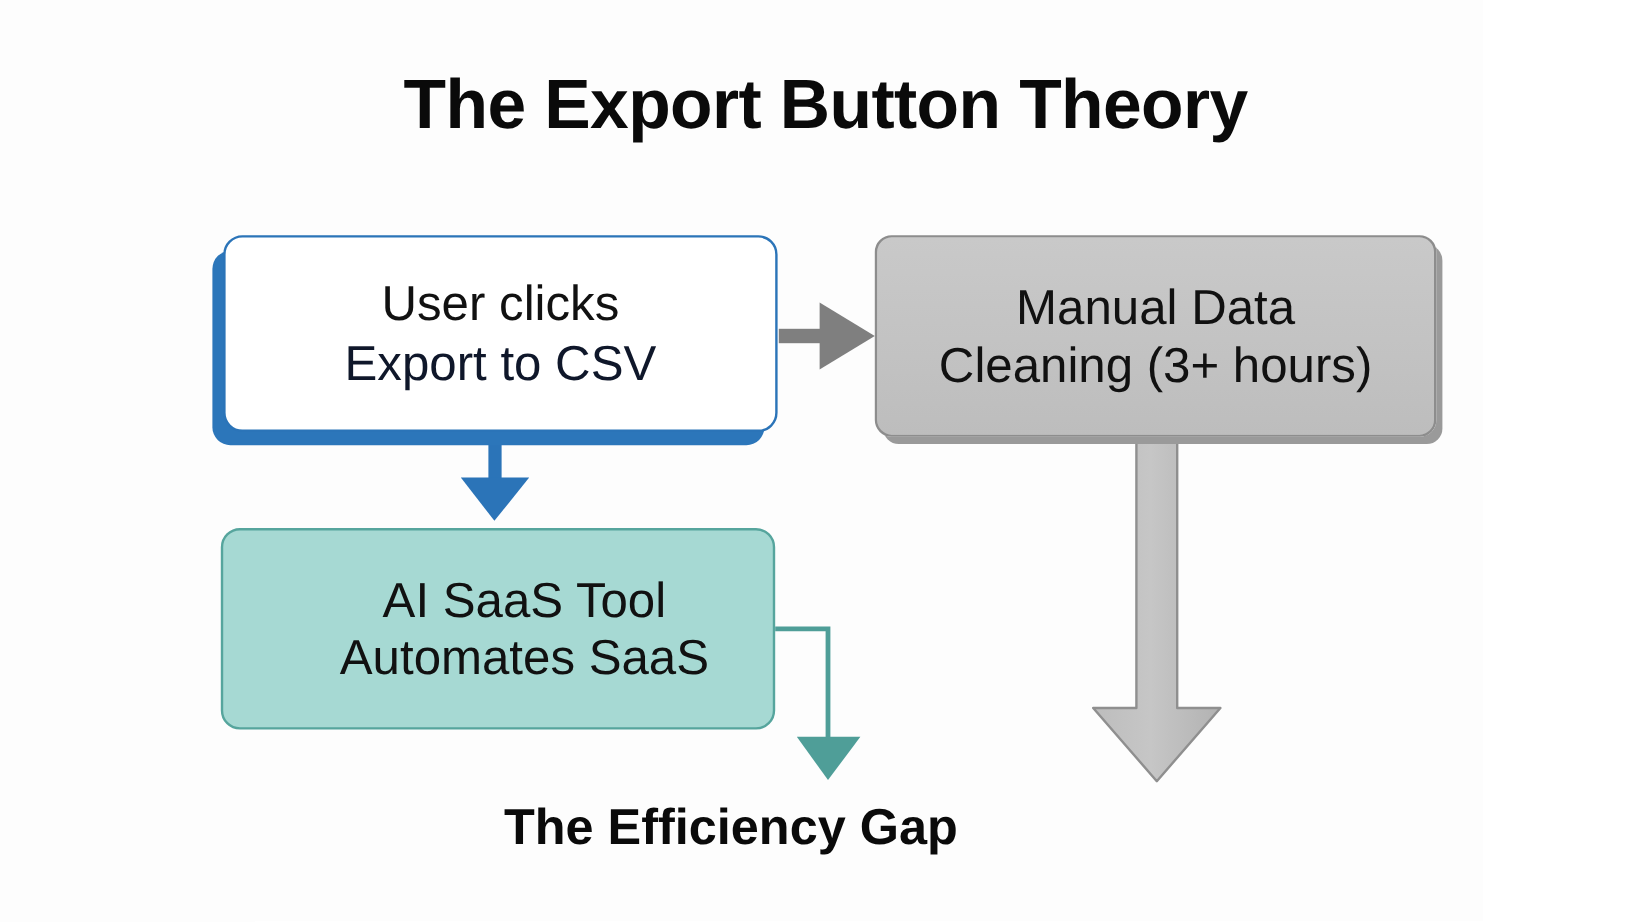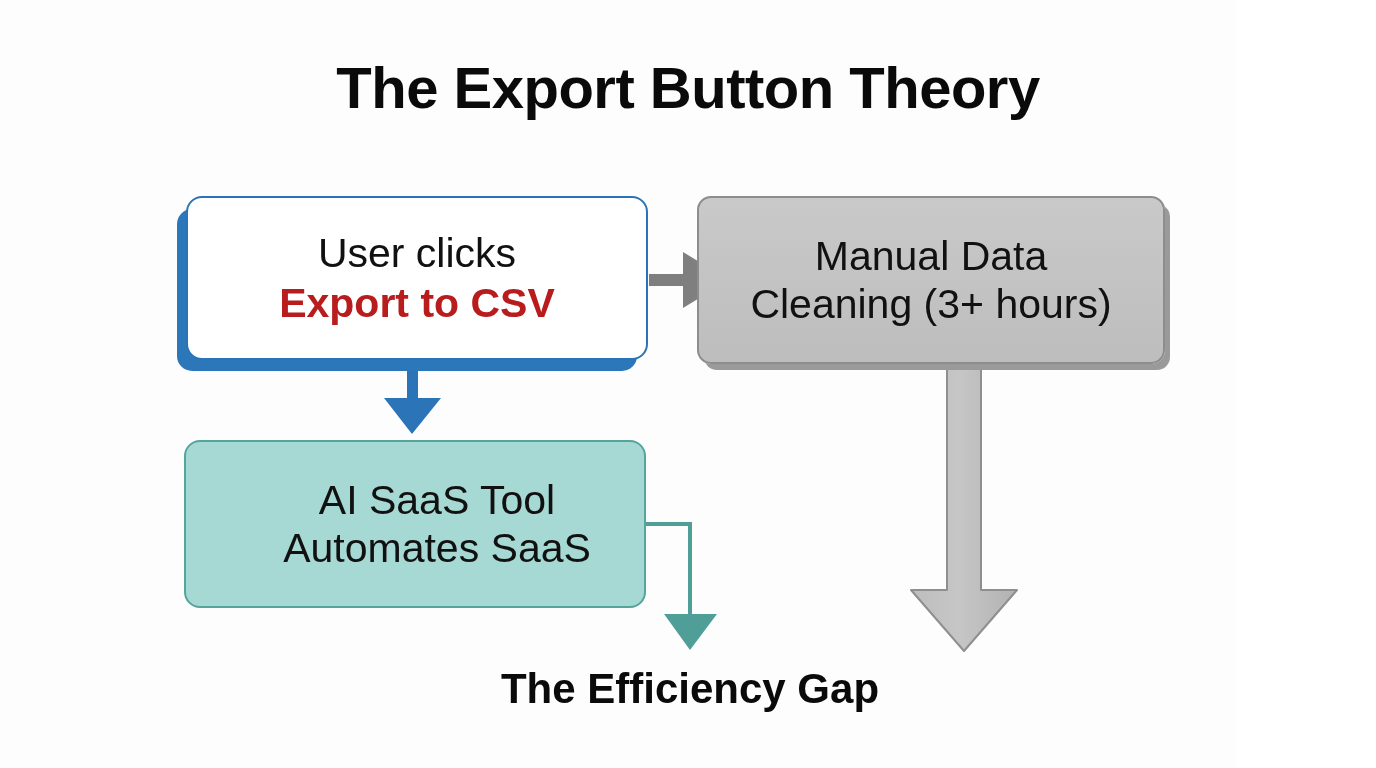--- a/index.html
+++ b/index.html
@@ -64,27 +64,27 @@
     font-size: 41px;
     color: #111111;
     z-index: 5;
   }
   #node-user-clicks .line1 {
     font-weight: normal;
     color: #111111;
     padding-bottom: 2px;
   }
   #node-user-clicks .line2 {
-    font-weight: bold;
-    color: #b91c1c;
+    font-weight: normal;
+    color: #0f172a;
   }
 
   
   #node-manual-cleaning {
-    left: 697px;
+    left: 729px;
     top: 196px;
     width: 468px;
     height: 168px;
     background: linear-gradient(180deg, #c9c9c9 0%, #c2c2c2 60%, #bdbdbd 100%);
     border: 2px solid #8d8d8d;
     border-radius: 14px;
     box-shadow: 6px 7px 0 -1px #9a9a9a;
     font-size: 41px;
     color: #111111;
     z-index: 5;
@@ -104,21 +104,21 @@
     z-index: 5;
     padding-left: 44px;
   }
 
   
   #caption-efficiency-gap {
     position: absolute;
     left: 420px;
     top: 665px;
     width: 540px;
-    text-align: center;
+    text-align: left;
     font-weight: bold;
     font-size: 42px;
     color: #0a0a0a;
     white-space: nowrap;
   }
 
   
   #connectors {
     position: absolute;
     left: 0;

